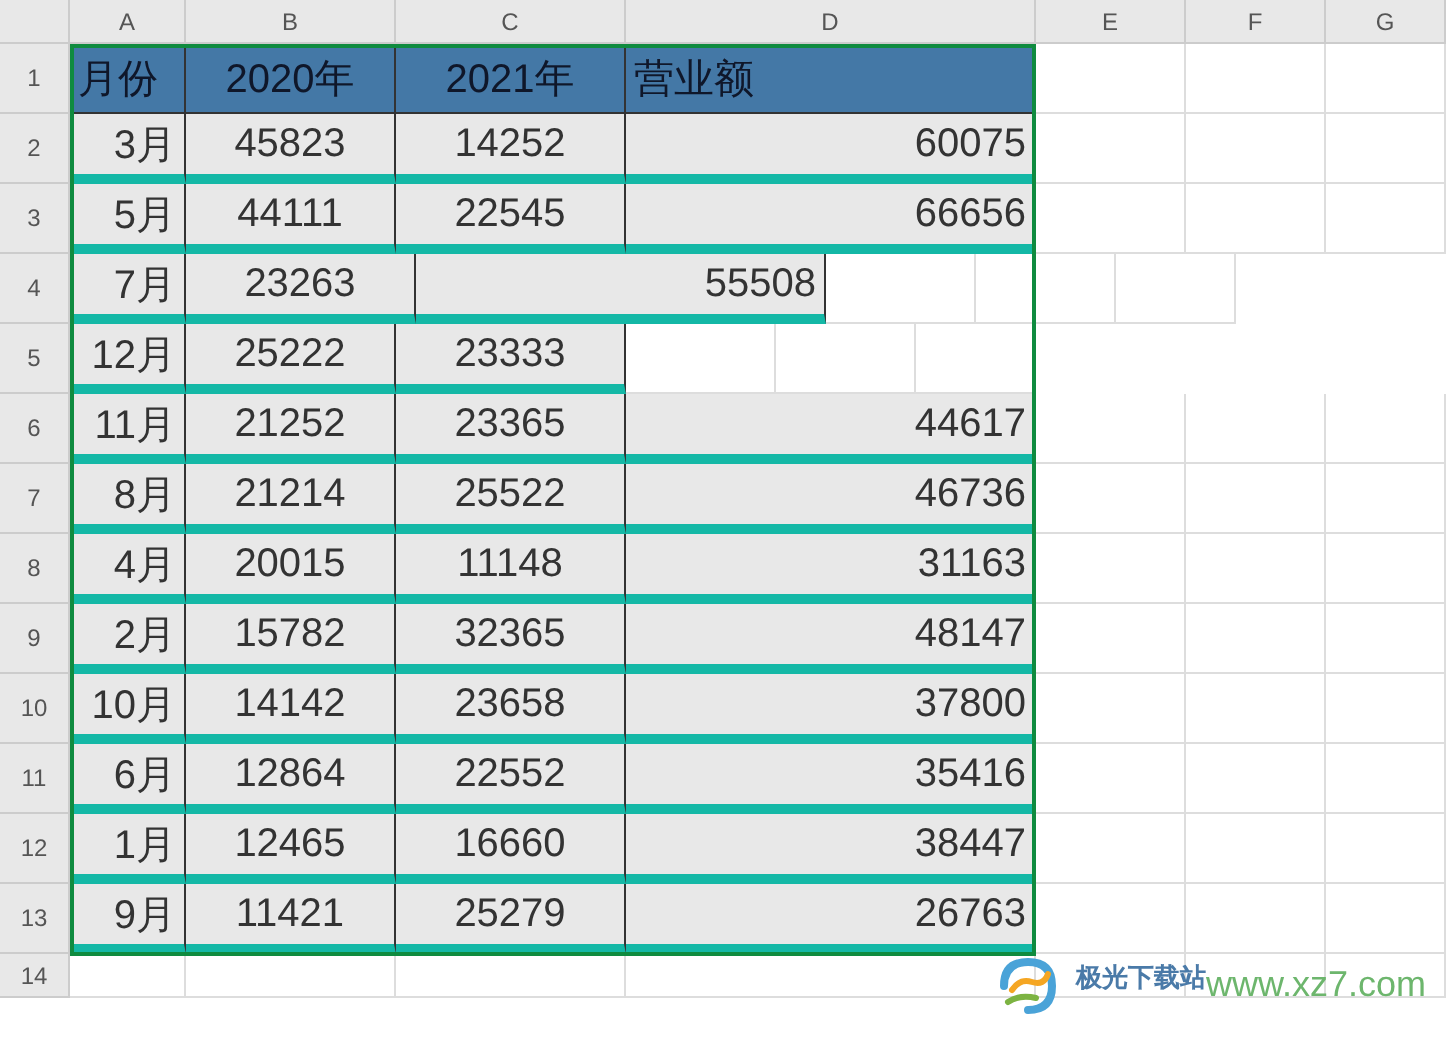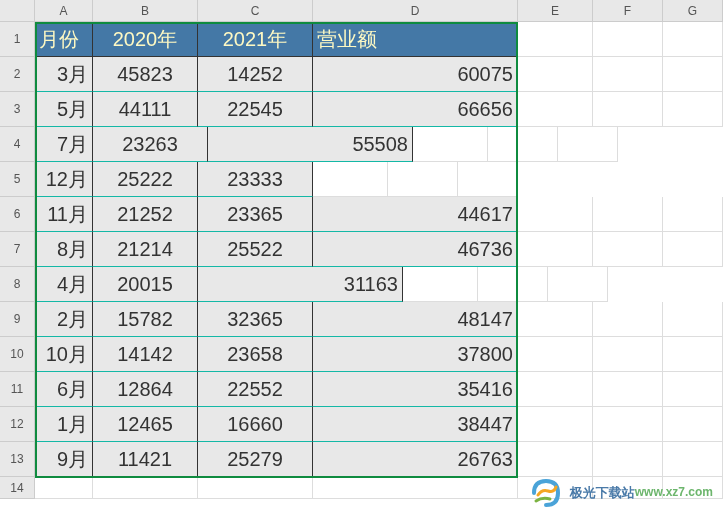--- a/index.html
+++ b/index.html
@@ -66,25 +66,25 @@
       background: #fff;
       display: flex;
       align-items: center;
       padding: 0 4px;
       font-size: 20px;
       color: #333;
     }
     .data-cell {
       background: #e8e8e8;
       border-right: 1px solid #333;
-      border-bottom: 1px solid #14b8a6;
+      border-bottom: 5px solid #14b8a6;
     }
     .header-cell {
       background: #4478a6;
-      color: #fef9c3;
+      color: #0f172a;
       border-right: 1px solid #333;
       border-bottom: 1px solid #333;
     }
     .align-right { justify-content: flex-end; }
     .align-center { justify-content: center; text-align: right; }
     .align-left { justify-content: flex-start; }
     .selection-border {
       position: absolute;
       border: 2px solid #0f8b3f;
       pointer-events: none;
@@ -105,21 +105,21 @@
       width: 36px;
       height: 36px;
     }
     .watermark-text {
       display: flex;
       flex-direction: row;
       font-size: 13px;
       line-height: 1.3;
     }
     .wm-title { color: #4a7aa8; font-weight: bold; }
-    .wm-url { color: #6db66d; font-size: 12px; font-weight: bold; }
+    .wm-url { color: #6db66d; font-size: 18px; }
   </style>
 </head>
 <body>
 
 <div class="spreadsheet">
   <div class="col-headers">
     <div class="corner"></div>
     <div class="col-header col-A">A</div>
     <div class="col-header col-B">B</div>
     <div class="col-header col-C">C</div>
@@ -195,20 +195,21 @@
     <div class="cell data-cell col-C align-center">25522</div>
     <div class="cell data-cell col-D align-right">46736</div>
     <div class="cell col-E"></div>
     <div class="cell col-F"></div>
     <div class="cell col-G"></div>
   </div>
   <div class="row">
     <div class="row-header">8</div>
     <div class="cell data-cell col-A align-right">4月</div>
     <div class="cell data-cell col-B align-center">20015</div>
+    <div class="cell data-cell col-C align-center">11148</div>
     <div class="cell data-cell col-D align-right">31163</div>
     <div class="cell col-E"></div>
     <div class="cell col-F"></div>
     <div class="cell col-G"></div>
   </div>
   <div class="row">
     <div class="row-header">9</div>
     <div class="cell data-cell col-A align-right">2月</div>
     <div class="cell data-cell col-B align-center">15782</div>
     <div class="cell data-cell col-C align-center">32365</div>

